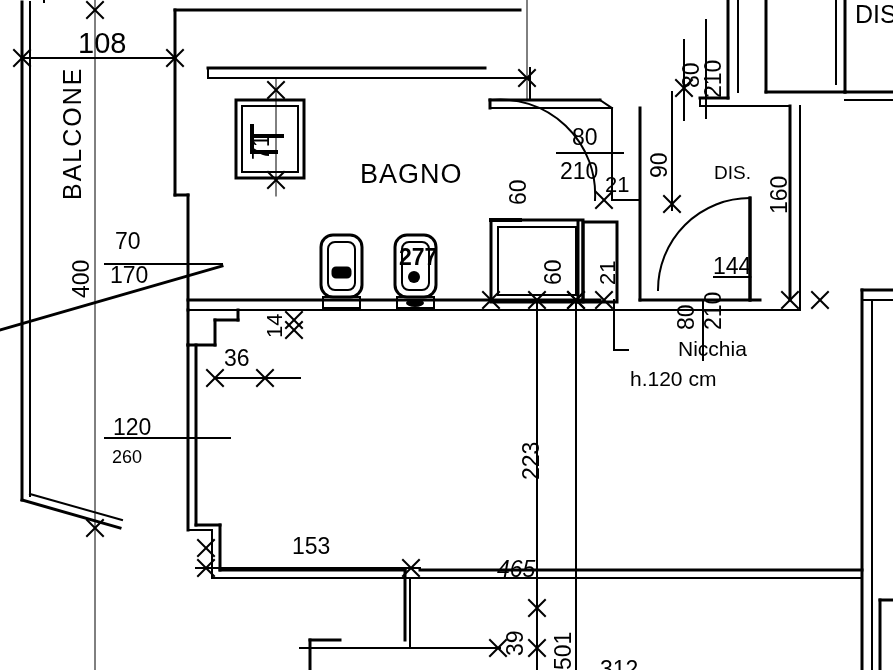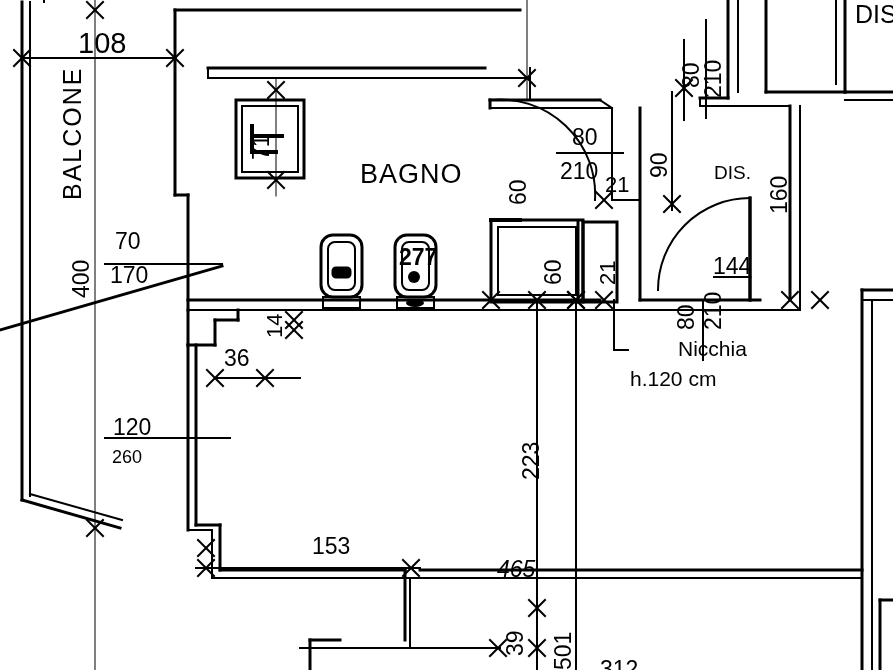--- a/index.html
+++ b/index.html
@@ -297,21 +297,21 @@
 <div class="lbl" style="left:224px;top:345px;font-size:23px;">36</div>
 
 <div class="lbl" style="left:113px;top:414px;font-size:23px;">120</div>
 <div class="lbl" style="left:112px;top:447px;font-size:18px;">260</div>
 
 <div class="lbl" style="left:630px;top:337px;font-size:21px;margin-left:48px;">Nicchia</div>
 <div class="lbl" style="left:630px;top:367px;font-size:21px;">h.120 cm</div>
 
 <div class="lbl rot90" style="left:518px;top:480px;font-size:23px;">223</div>
 
-<div class="lbl" style="left:292px;top:533px;font-size:23px;margin-left:20px;">153</div>
+<div class="lbl" style="left:292px;top:533px;font-size:23px;">153</div>
 
 <div class="lbl" style="left:497px;top:556px;font-size:23px;font-style:italic;">465</div>
 
 
 <div class="lbl rot90" style="left:502px;top:656px;font-size:23px;">39</div>
 
 <div class="lbl rot90" style="left:550px;top:670px;font-size:23px;">501</div>
 
 <div class="lbl" style="left:600px;top:656px;font-size:23px;">312</div>
 

